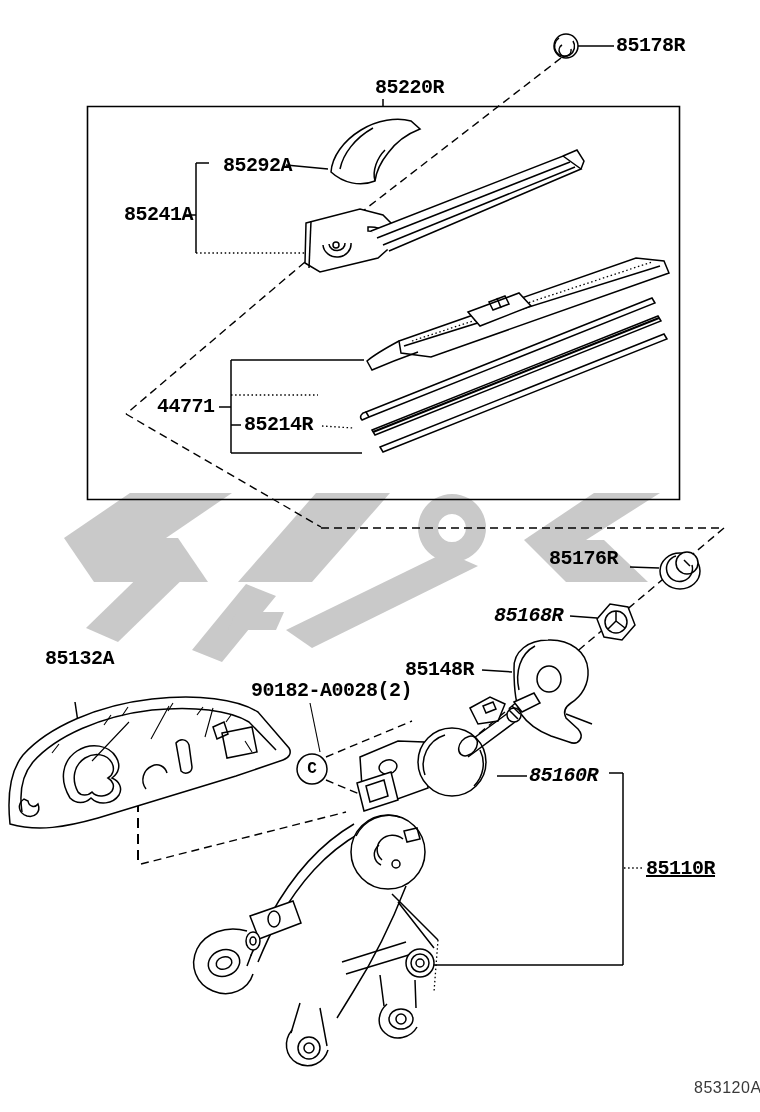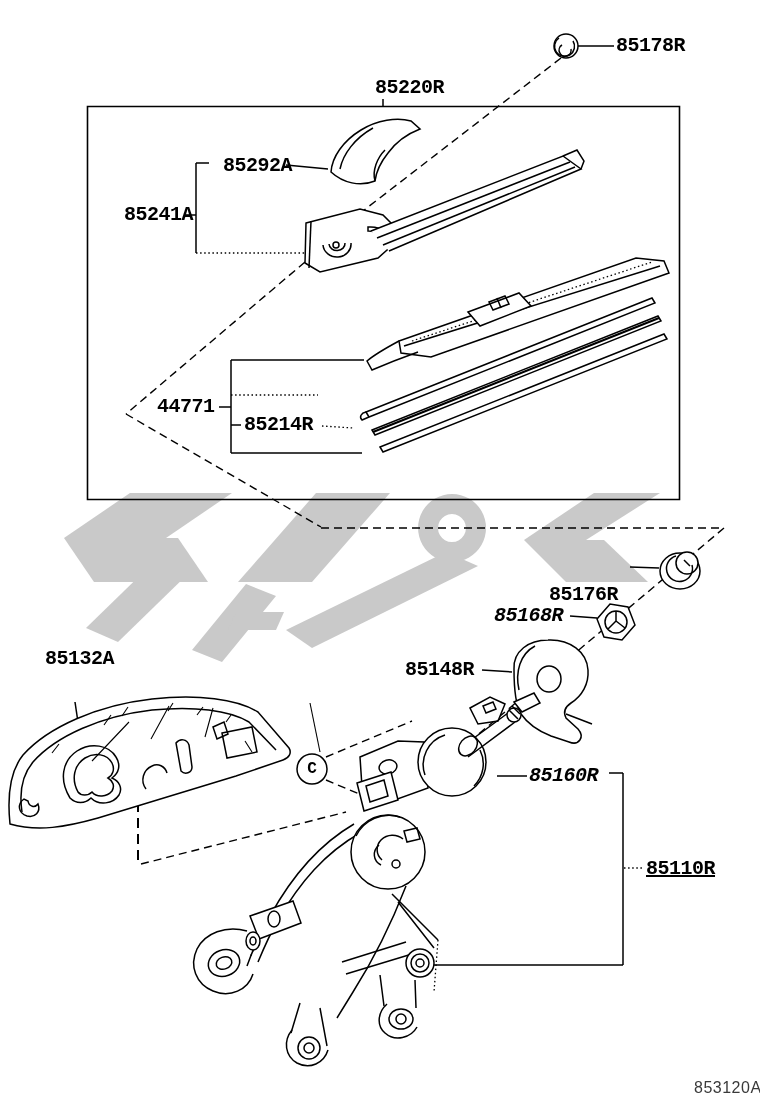--- a/index.html
+++ b/index.html
@@ -215,23 +215,24 @@
     <circle cx="401" cy="1019" r="5"></circle>
   </g>
 </svg>
 
   <div class="pn" style="left:616px;top:35px;">85178R</div>
   <div class="pn" style="left:355px;top:77px;margin-left:20px;">85220R</div>
   <div class="pn" style="left:223px;top:155px;">85292A</div>
   <div class="pn" style="left:124px;top:204px;">85241A</div>
   <div class="pn" style="left:157px;top:396px;">44771</div>
   <div class="pn" style="left:234px;top:414px;margin-left:10px;">85214R</div>
-  <div class="pn" style="left:549px;top:584px;">85176R</div>
+  <div class="pn" style="left:549px;top:548px;">85176R</div>
   <div class="pn" style="left:494px;top:605px;font-style:italic;">85168R</div>
   <div class="pn" style="left:405px;top:659px;">85148R</div>
+  <div class="pn" style="left:251px;top:680px;">90182-A0028(2)</div>
   <div class="pn" style="left:45px;top:648px;">85132A</div>
   <div class="pn" style="left:529px;top:765px;font-style:italic;">85160R</div>
   <div class="pn" style="left:646px;top:858px;text-decoration:underline;">85110R</div>
 
   <div class="washer-c" style="left:304px;top:760px;">C</div>
 
   <div class="dwgno" style="left:694px;top:1079px;">853120A</div>
 
 </div>
 

